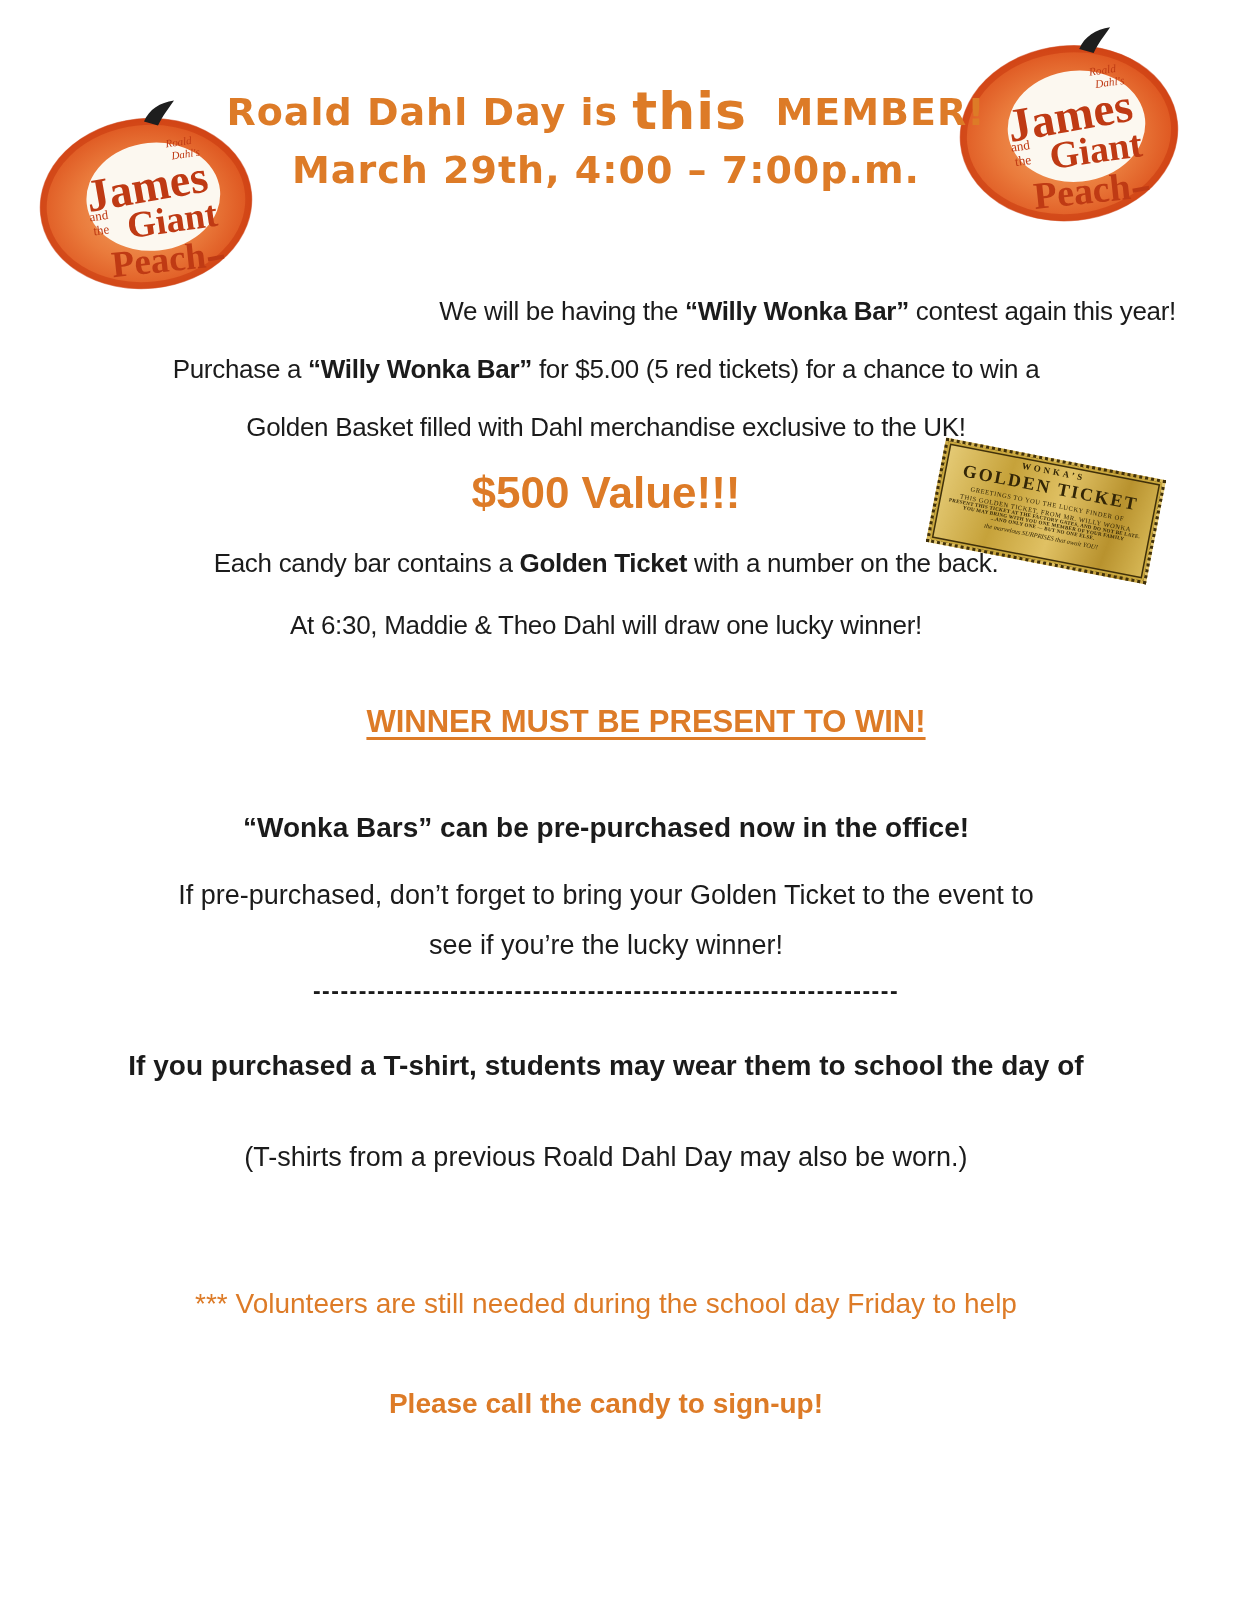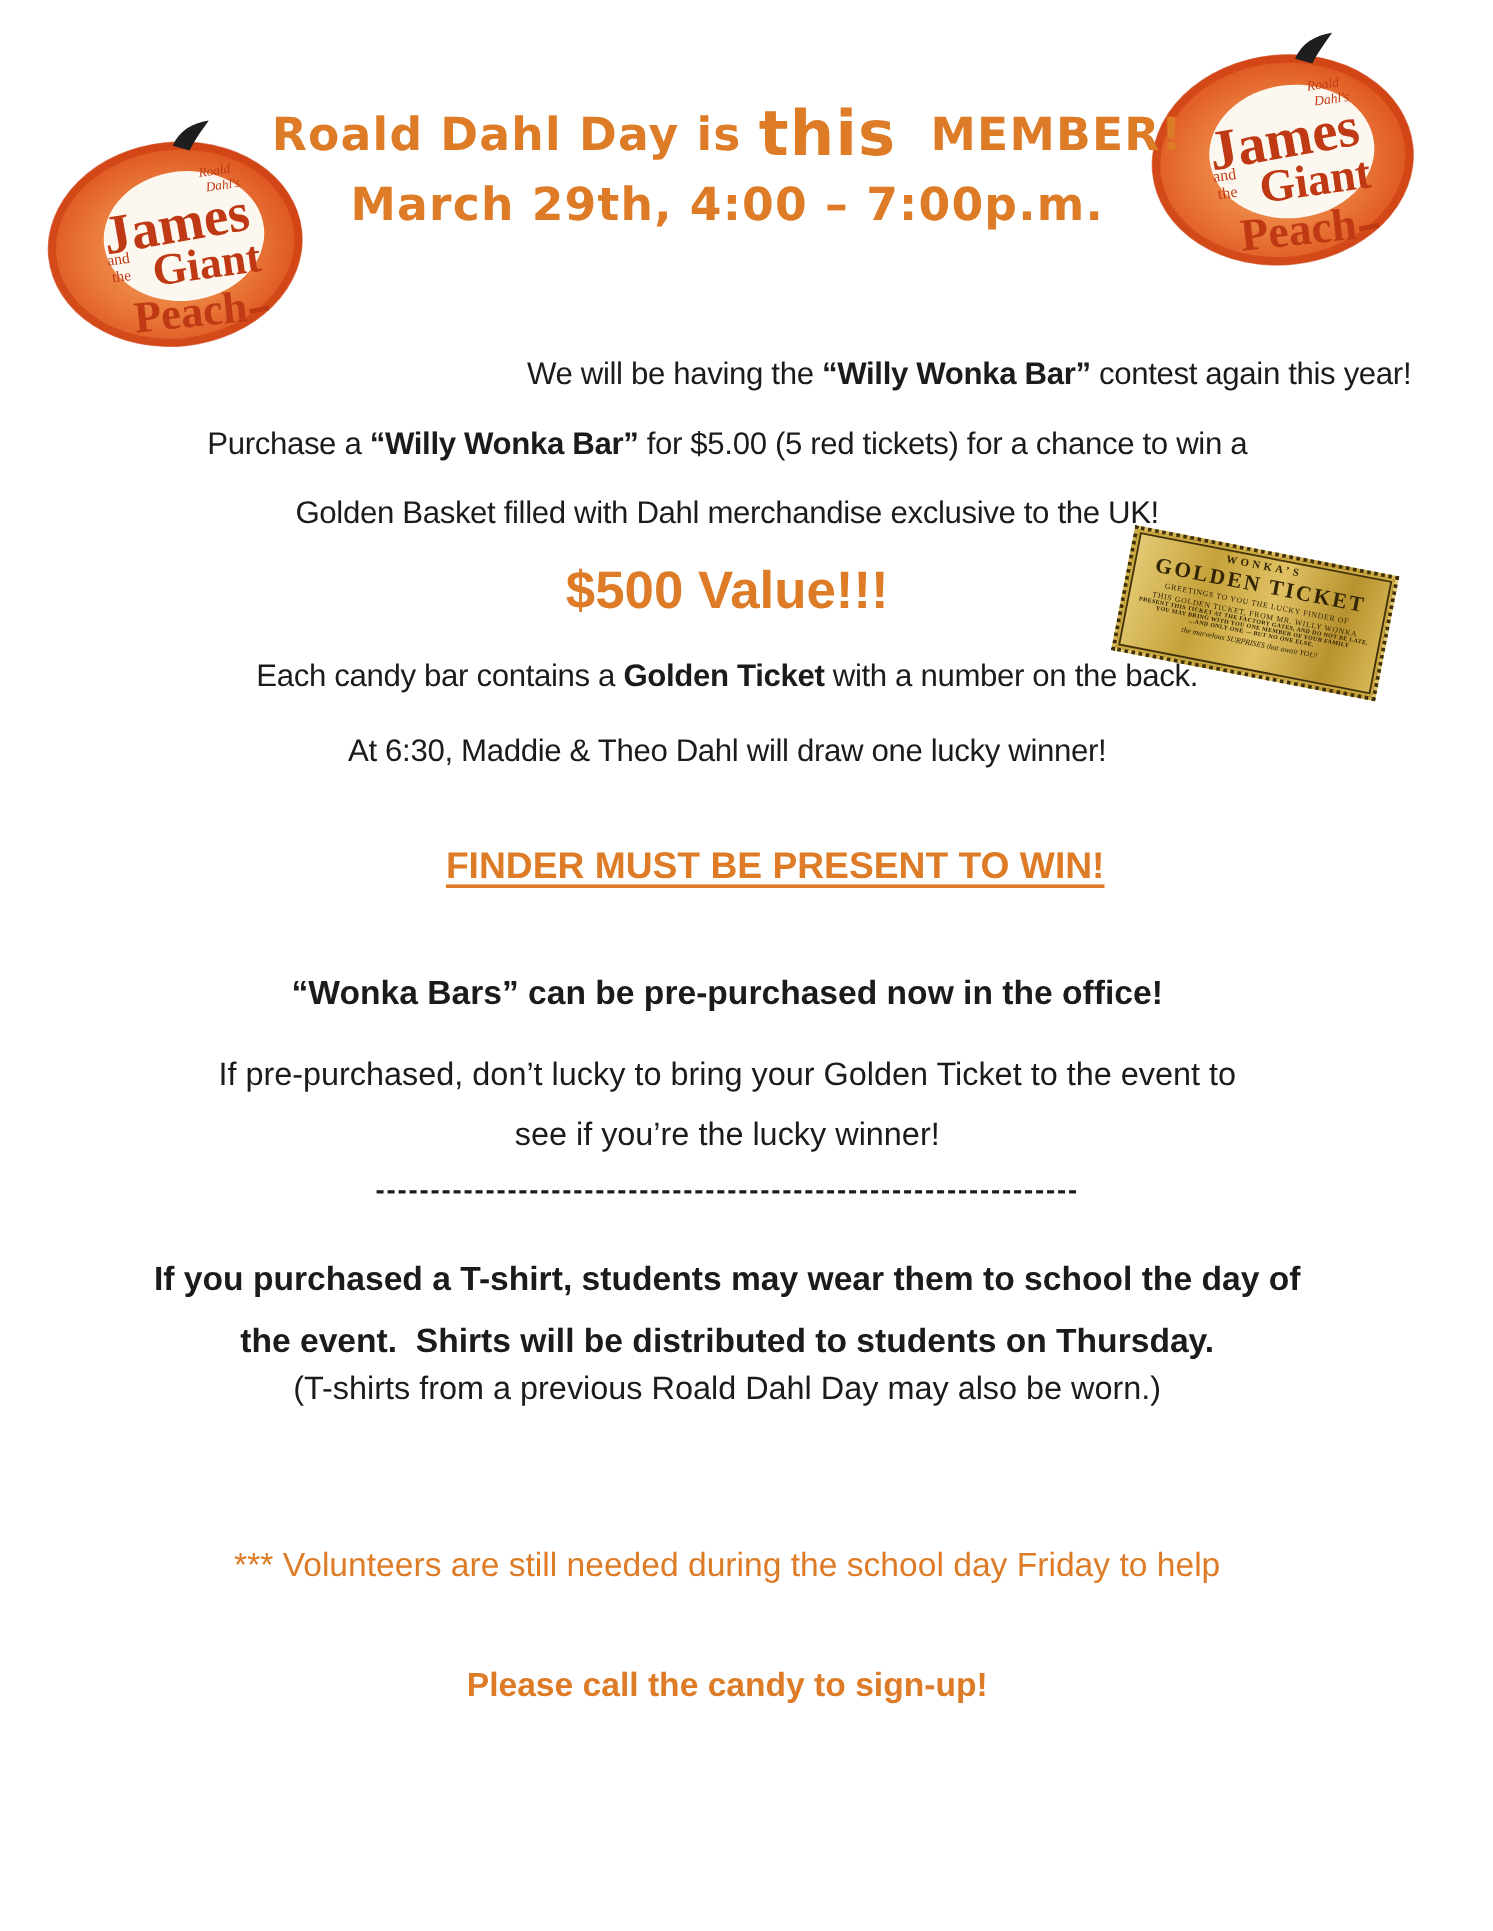--- a/index.html
+++ b/index.html
@@ -141,32 +141,31 @@
   <div class="t-small">YOU MAY BRING WITH YOU ONE MEMBER OF YOUR FAMILY</div>
   <div class="t-small">...AND ONLY ONE — BUT NO ONE ELSE.</div>
   <div class="t-script">the marvelous SURPRISES that await YOU!</div>
 </div>
 
 <div class="abs centerband para p4 pre">
   <span>Each candy bar contains a </span><b>Golden Ticket</b><span> with a number on the back.</span>
 </div>
 <div class="abs centerband para p5">At 6:30, Maddie &amp; Theo Dahl will draw one lucky winner!</div>
 
-<div class="abs winner">FINDER MUST BE PRESENT TO WIN!</div>
+<div class="abs winner">WINNER MUST BE PRESENT TO WIN!</div>
 
 <div class="abs centerband office">“Wonka Bars” can be pre-purchased now in the office!</div>
 <div class="abs centerband prepurch">
-  <div>If pre-purchased, don’t lucky to bring your Golden Ticket to the event to</div>
+  <div>If pre-purchased, don’t forget to bring your Golden Ticket to the event to</div>
   <div>see if you’re the lucky winner!</div>
 </div>
 
 <div class="abs centerband divider">----------------------------------------------------------------</div>
 
 <div class="abs centerband tshirt pre">
   <div><span>If you purchased a T-shirt, students may wear them to school the day of</span></div>
-  <div><span>the event.  Shirts will be distributed to students on Thursday.</span></div>
 </div>
 <div class="abs centerband tnote">(T-shirts from a previous Roald Dahl Day may also be worn.)</div>
 
 <div class="abs centerband volunteer">
   <div>*** Volunteers are still needed during the school day Friday to help</div>
 </div>
 <div class="abs centerband signup">Please call the candy to sign-up!</div>
 
 </body></html>

